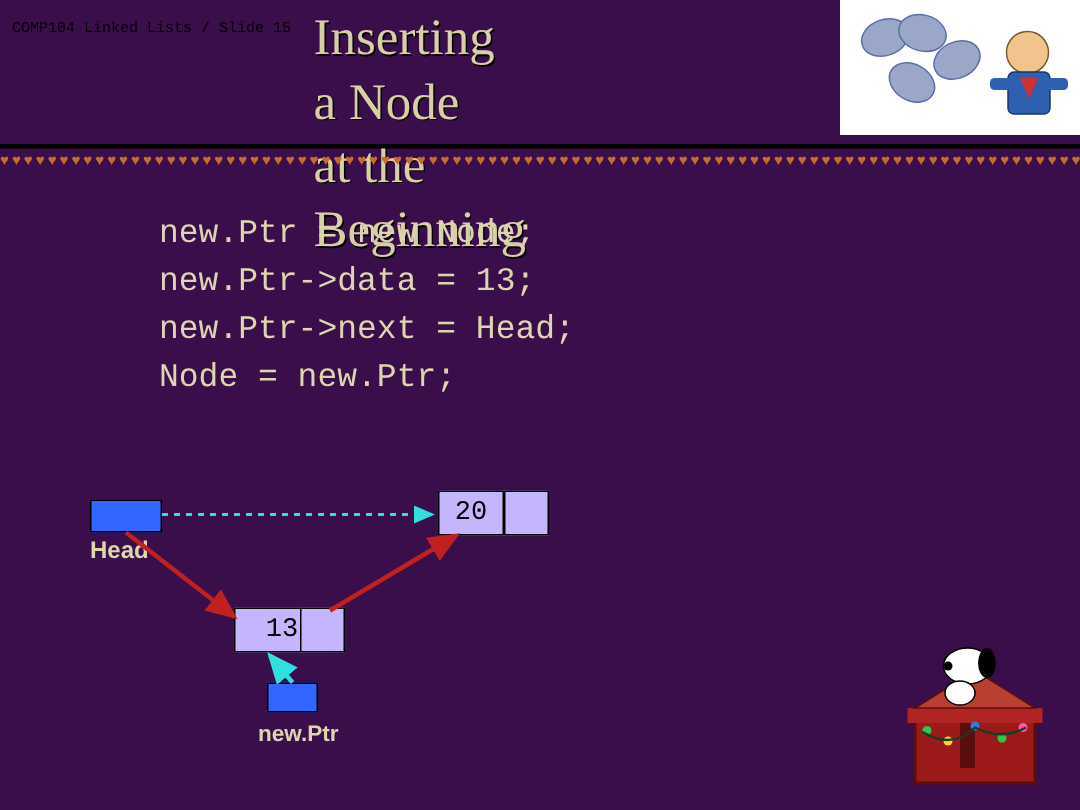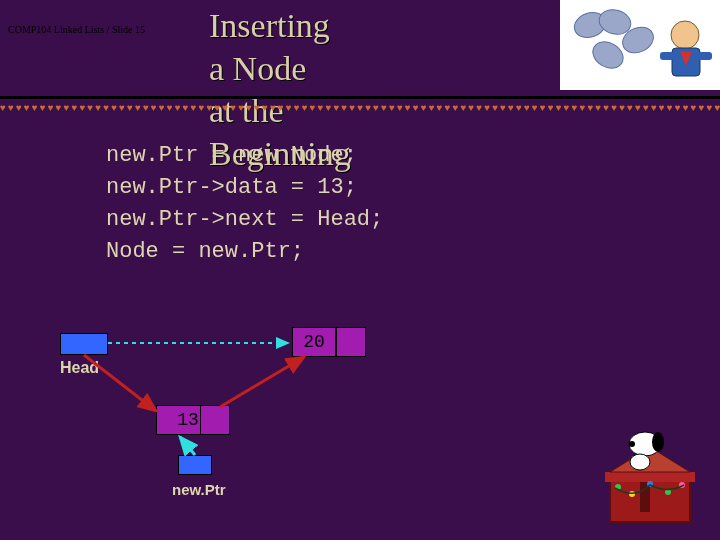--- a/index.html
+++ b/index.html
@@ -6,23 +6,23 @@
   body {
     width: 720px;
     height: 540px;
     background: #3a0e4a;
     position: relative;
     font-family: "Times New Roman", serif;
     overflow: hidden;
   }
   .slide-ref {
     position: absolute;
-    top: 24px;
+    top: 14px;
     left: 8px;
-    font-family: Liberation Serif, serif;
+    font-family: Liberation Mono, monospace;
     font-size: 10px;
     color: #000;
     background: rgba(255,255,255,0.0);
   }
   
   .slide-ref span { color: #000; }
 
   .title {
     position: absolute;
     top: 6px;
@@ -76,21 +76,21 @@
     color: #dcd5b0;
   }
 
   .diagram {
     position: absolute;
     top: 325px; left: 60px;
     width: 380px; height: 190px;
   }
   .box {
     position: absolute;
-    background: #a21caf;
+    background: #c4b5fd;
     border: 1px solid #000;
     display: flex;
     align-items: center;
     justify-content: center;
     font-family: "Courier New", monospace;
     font-size: 18px;
     color: #000;
   }
   .ptrbox {
     position: absolute;

